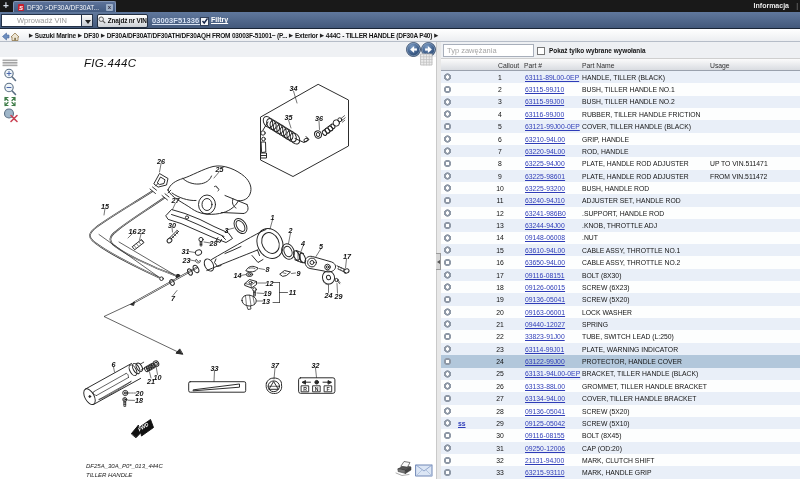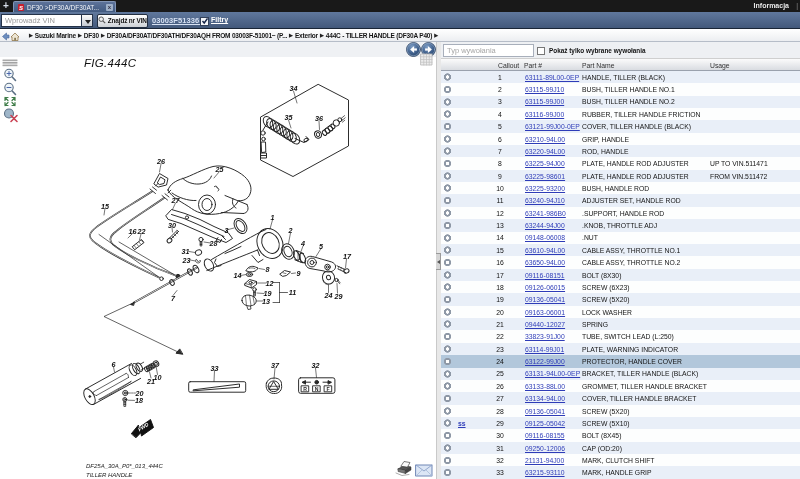--- a/index.html
+++ b/index.html
@@ -11,21 +11,21 @@
 #tab{left:13px;top:1px;width:103px;height:11px;background:linear-gradient(#5d739a,#415a80);border:1px solid #8295b5;border-bottom:none;border-radius:2px 2px 0 0;}
 #tab .logo{position:absolute;left:3.5px;top:2px;width:6.5px;height:7px;background:#c81f2e;border-radius:1px;}
 #tab .logo:after{content:"S";position:absolute;left:1.4px;top:0.5px;font-size:6px;font-weight:bold;color:#fff;font-style:italic;}
 #tab .txt{position:absolute;left:13px;top:1.6px;font-size:6.5px;color:#f2f4f8;white-space:nowrap;}
 #tab .cls{position:absolute;right:2px;top:1.5px;width:7px;height:7px;background:#9fb0c8;border-radius:1px;color:#333448;font-size:6px;line-height:6.5px;text-align:center;font-weight:bold;}
 #informacja{right:11px;top:2.2px;font-size:7px;font-weight:bold;color:#e8e8e8;}
 #ibar{right:2px;top:2.2px;font-size:7px;color:#888;}
 
 #toolbar{left:0;top:12px;width:800px;height:17px;background:linear-gradient(#60789d,#43597b);border-bottom:1px solid #1a2636;}
 #toolbar .abs{position:absolute;}
-#vin-inp{left:1px;top:2px;width:81px;height:13px;background:#fff;border:1px solid #253349;font-size:7.5px;color:#9a9a9a;line-height:12px;padding-left:3px;white-space:nowrap;overflow:hidden;}
+#vin-inp{left:1px;top:2px;width:81px;height:13px;background:#fff;border:1px solid #253349;font-size:7.5px;color:#9a9a9a;line-height:12px;padding-left:15px;white-space:nowrap;overflow:hidden;}
 #vin-dd{left:82px;top:2px;width:11px;height:13px;background:linear-gradient(#fafafa,#c6cbd2);border:1px solid #253349;border-left:none;}
 #vin-dd:after{content:"";position:absolute;left:2.5px;top:5px;border-left:3px solid transparent;border-right:3px solid transparent;border-top:4px solid #222;}
 #findbtn{left:97px;top:1.5px;width:51px;height:14px;border:1px solid #222e40;border-radius:2px;background:linear-gradient(#ffffff,#cdd1d6);font-size:6.4px;font-weight:bold;color:#101010;text-align:center;line-height:12.5px;white-space:nowrap;letter-spacing:-0.15px;}
 #vinlink{left:152px;top:4.4px;font-size:7.5px;font-weight:bold;color:#d6e1f3;text-decoration:underline;letter-spacing:0.1px;}
 #fcb{left:200px;top:4.5px;width:9px;height:9px;background:#f4f6f9;border:1px solid #33415a;overflow:hidden;}#fcb svg{display:block;margin:-0.5px 0 0 -0.5px;}
 #filtry{left:211px;top:4.4px;font-size:7px;font-weight:bold;color:#fff;text-decoration:underline;}
 
 #crumbs{left:0;top:29px;width:800px;height:13px;background:linear-gradient(#ffffff,#eceef1);border-bottom:1px solid #b6bdc8;}
 #crumbs .abs{position:absolute;}
 #crumbtxt{left:27px;top:2.8px;font-size:6.5px;font-weight:bold;color:#151515;white-space:nowrap;letter-spacing:-0.2px;}
@@ -76,21 +76,21 @@
 <div class="abs" id="crumbs">
 <svg class="abs" style="left:2px;top:2.5px" width="18" height="9" viewBox="0 0 18 9">
  <path d="M0.5,4.5 L4.5,1 L4.5,3 L7,3 L7,6 L4.5,6 L4.5,8 Z" fill="#6d8fc0" stroke="#46649a" stroke-width="0.6"></path>
  <path d="M9,5 L13,1 L17,5 L16,5 L16,8.5 L10,8.5 L10,5 Z" fill="#ece5d4" stroke="#8a6b3a" stroke-width="0.7"></path>
  <rect x="12.2" y="5.8" width="1.8" height="2.7" fill="#8a7a55"></rect>
 </svg>
 <div class="abs" id="crumbtxt"><span class="sep">▶</span>Suzuki Marine<span class="sep">▶</span>DF30<span class="sep">▶</span>DF30A/DF30AT/DF30ATH/DF30AQH FROM 03003F-51001~ (P...<span class="sep">▶</span>Exterior<span class="sep">▶</span>444C - TILLER HANDLE (DF30A P40)<span class="sep">▶</span></div>
 </div>
 <div class="abs" id="leftpane"></div>
 <div class="abs" id="rightpane">
-<div class="abs" id="search">Typ wywołania</div>
+<div class="abs" id="search">Typ zawężania</div>
 <div class="abs" id="showcb"></div>
 <div class="abs" id="showlbl">Pokaż tylko wybrane wywołania</div>
 <div class="abs" id="thead">
       <span style="left:57px">Callout</span>
       <span style="left:83px">Part #</span>
       <span style="left:141px">Part Name</span>
       <span style="left:269px">Usage</span>
     </div>
 <div class="abs trow" style="top:28.80px;background:#e9eff8">
       <span class="ico"></span>

